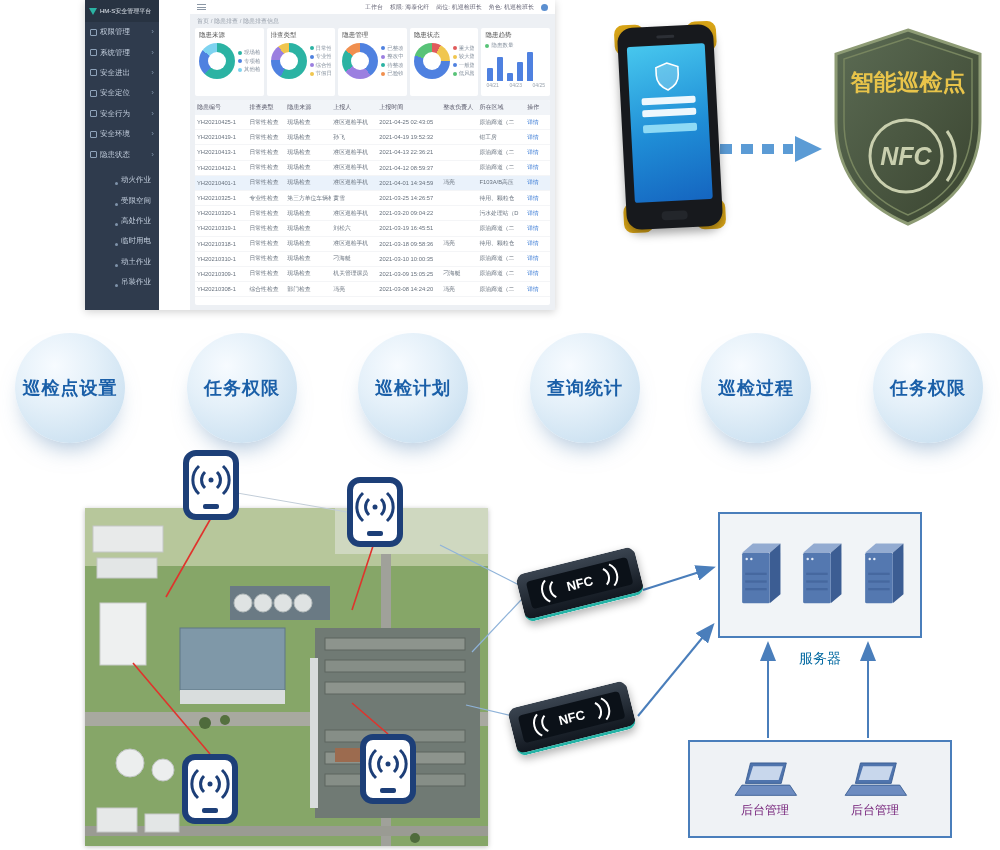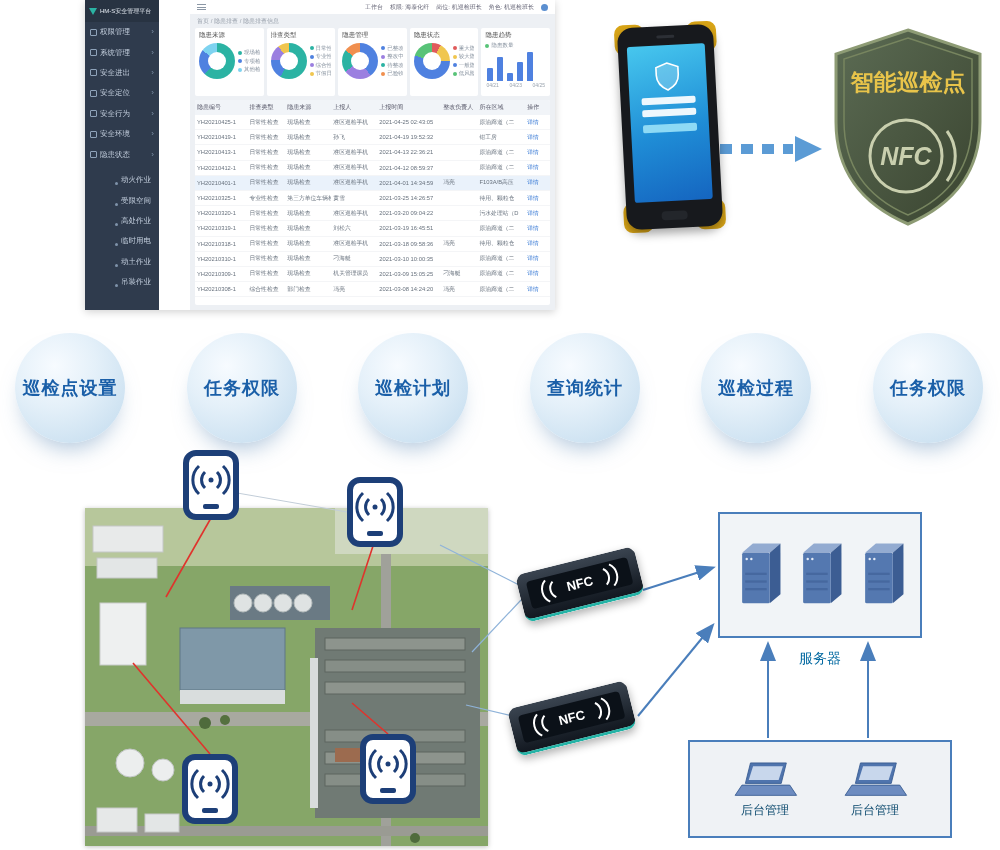--- a/index.html
+++ b/index.html
@@ -72,21 +72,21 @@
   .nfc-device{position:absolute;width:122px;height:46px;border-radius:9px;background:linear-gradient(180deg,#3a4450,#121820);
     transform:rotate(-14deg);z-index:5;border-bottom:3px solid #24b3a6;box-shadow:0 4px 8px rgba(0,0,0,.3);
     display:flex;align-items:center;justify-content:center;}
   .nfc-screen{width:86%;height:62%;background:#0b1118;border-radius:4px;display:flex;align-items:center;justify-content:center;}
   .server-box{position:absolute;left:718px;top:512px;width:204px;height:126px;border:2px solid #4a7ebb;background:#f1f4f7;
     box-sizing:border-box;display:flex;align-items:center;justify-content:space-evenly;z-index:2;}
   .server-label{position:absolute;left:718px;top:650px;width:204px;text-align:center;font-size:14px;color:#0369a1;z-index:2;}
   .admin-box{position:absolute;left:688px;top:740px;width:264px;height:98px;border:2px solid #4a7ebb;background:#eff2f5;
     box-sizing:border-box;display:flex;align-items:center;justify-content:space-evenly;z-index:2;}
   .admin{display:flex;flex-direction:column;align-items:center;gap:2px;}
-  .admin-label{font-size:12px;color:#0c4a6e;}
+  .admin-label{font-size:12px;color:#701a75;}
   .overlay{position:absolute;left:0;top:0;z-index:4;pointer-events:none;}
 </style>
 </head>
 <body>
 
 <div id="stage">
 
   <div class="dashboard">
     <div class="sidebar">
       <div class="logo">

